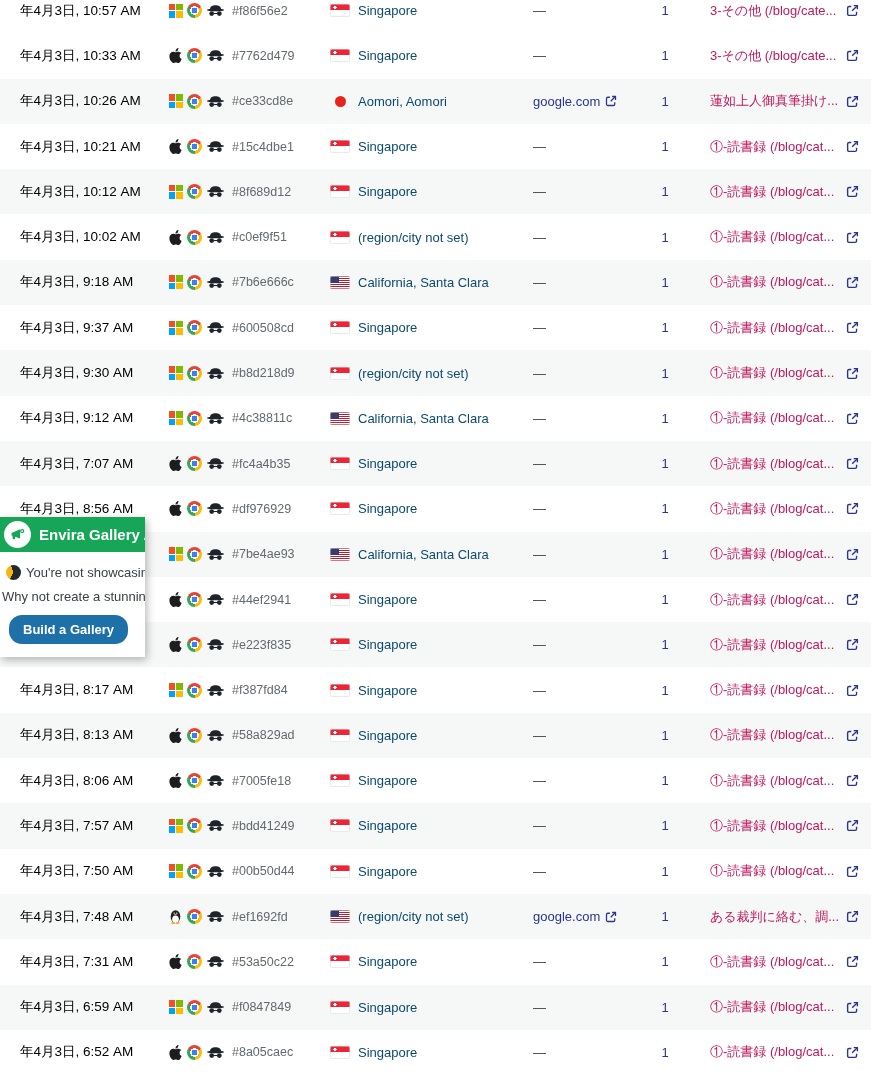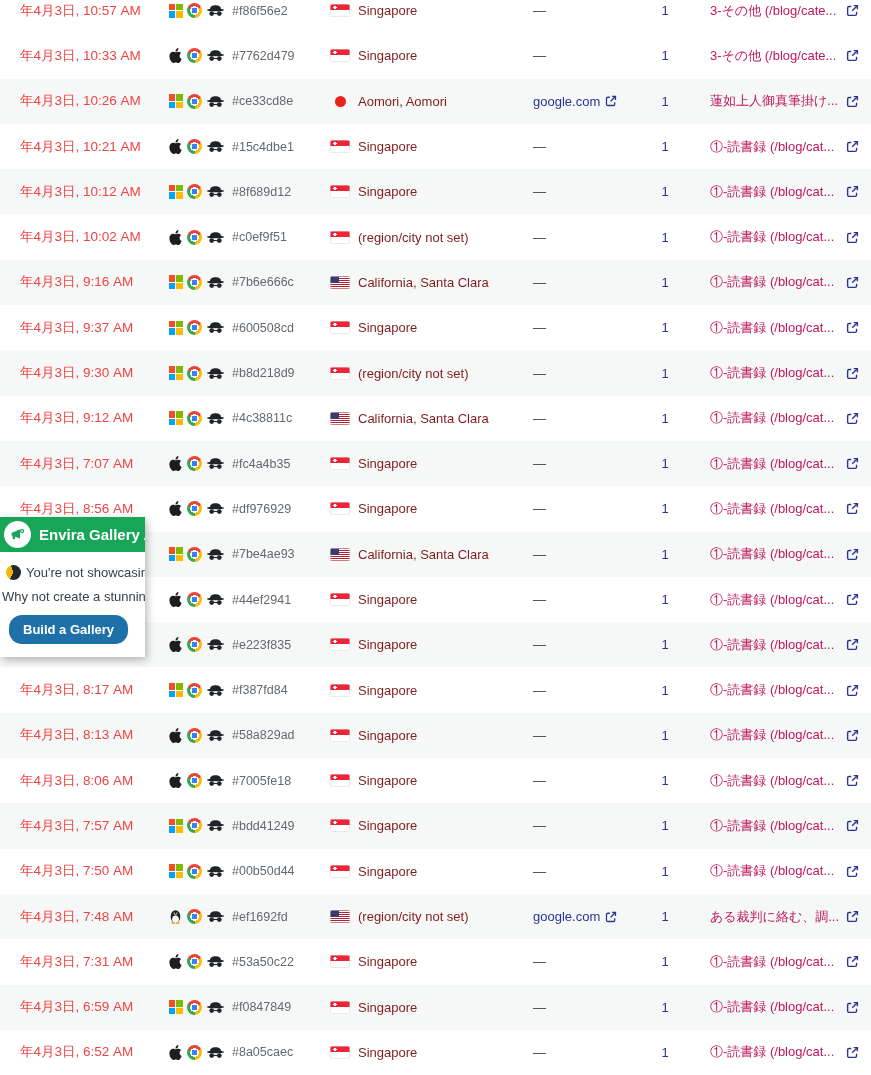--- a/index.html
+++ b/index.html
@@ -5,23 +5,23 @@
   html,body{margin:0;padding:0;}
   body{
     width:871px;height:1075px;overflow:hidden;position:relative;
     background:#fff;font-family:"Liberation Sans",sans-serif;
     -webkit-font-smoothing:antialiased;
   }
   
   .vtable{position:absolute;top:-12px;left:0;width:871px;}
   .trow{display:flex;align-items:center;height:45.3px;background:#fff;}
   .trow:nth-child(odd):not(:nth-child(1)){background:#f6f7f7;}
-  .c-time{width:150px;padding-left:20px;box-sizing:border-box;font-size:13.5px;color:#ef4444;white-space:nowrap;}
+  .c-time{width:150px;padding-left:20px;box-sizing:border-box;font-size:13.5px;color:#000000;white-space:nowrap;}
   .c-visitor{width:165px;padding-left:18px;box-sizing:border-box;display:flex;align-items:center;gap:4px;}
-  .c-loc{width:185px;padding-left:15px;box-sizing:border-box;display:flex;align-items:center;gap:8px;font-size:13px;color:#7f1d1d;white-space:nowrap;overflow:hidden;}
+  .c-loc{width:185px;padding-left:15px;box-sizing:border-box;display:flex;align-items:center;gap:8px;font-size:13px;color:#0c4a6e;white-space:nowrap;overflow:hidden;}
   .c-ref{width:135px;padding-left:33px;box-sizing:border-box;font-size:13px;color:#3a4046;display:flex;align-items:center;gap:5px;white-space:nowrap;}
   .c-count{width:60px;text-align:center;font-size:13px;color:#2c3490;}
   .c-page{flex:1;display:flex;align-items:center;justify-content:space-between;padding-left:15px;padding-right:12px;box-sizing:border-box;font-size:13px;color:#2c3490;white-space:nowrap;overflow:hidden;}
   .hash{font-size:12.5px;color:#63696f;margin-left:3px;white-space:nowrap;}
   .ref-link{color:#2c3490;display:flex;align-items:center;gap:5px;cursor:pointer;}
   .page-link{color:#be185d;cursor:pointer;overflow:hidden;text-overflow:clip;}
   
   .os-icon{display:none;width:15px;height:16px;align-items:center;justify-content:center;}
   .os-icon.show{display:flex;}
   .win-grid{width:14px;height:14px;display:grid;grid-template-columns:1fr 1fr;grid-template-rows:1fr 1fr;gap:1px;}
@@ -321,21 +321,21 @@
       <span class="ext-icon">
         <svg width="13" height="13" viewBox="0 0 16 16">
             <path d="M6.5 3H3.8A1.8 1.8 0 0 0 2 4.8v7.4A1.8 1.8 0 0 0 3.8 14h7.4a1.8 1.8 0 0 0 1.8-1.8V9.5" fill="none" stroke="#2c3490" stroke-width="1.7"></path>
             <path d="M9.5 2H14v4.5" fill="none" stroke="#2c3490" stroke-width="1.7"></path>
             <path d="M13.6 2.4 7.6 8.4" stroke="#2c3490" stroke-width="1.7"></path>
           </svg>
       </span>
     </div>
   </div>
     <div class="trow">
-    <div class="c-time">年4月3日, 9:16 AM</div>
+    <div class="c-time">年4月3日, 9:18 AM</div>
     <div class="c-visitor">
       <span class="os-icon show">
         <span class="win-grid">
             <i class="win-r"></i>
             <i class="win-g"></i>
             <i class="win-b"></i>
             <i class="win-y"></i>
           </span>
       </span>
 

